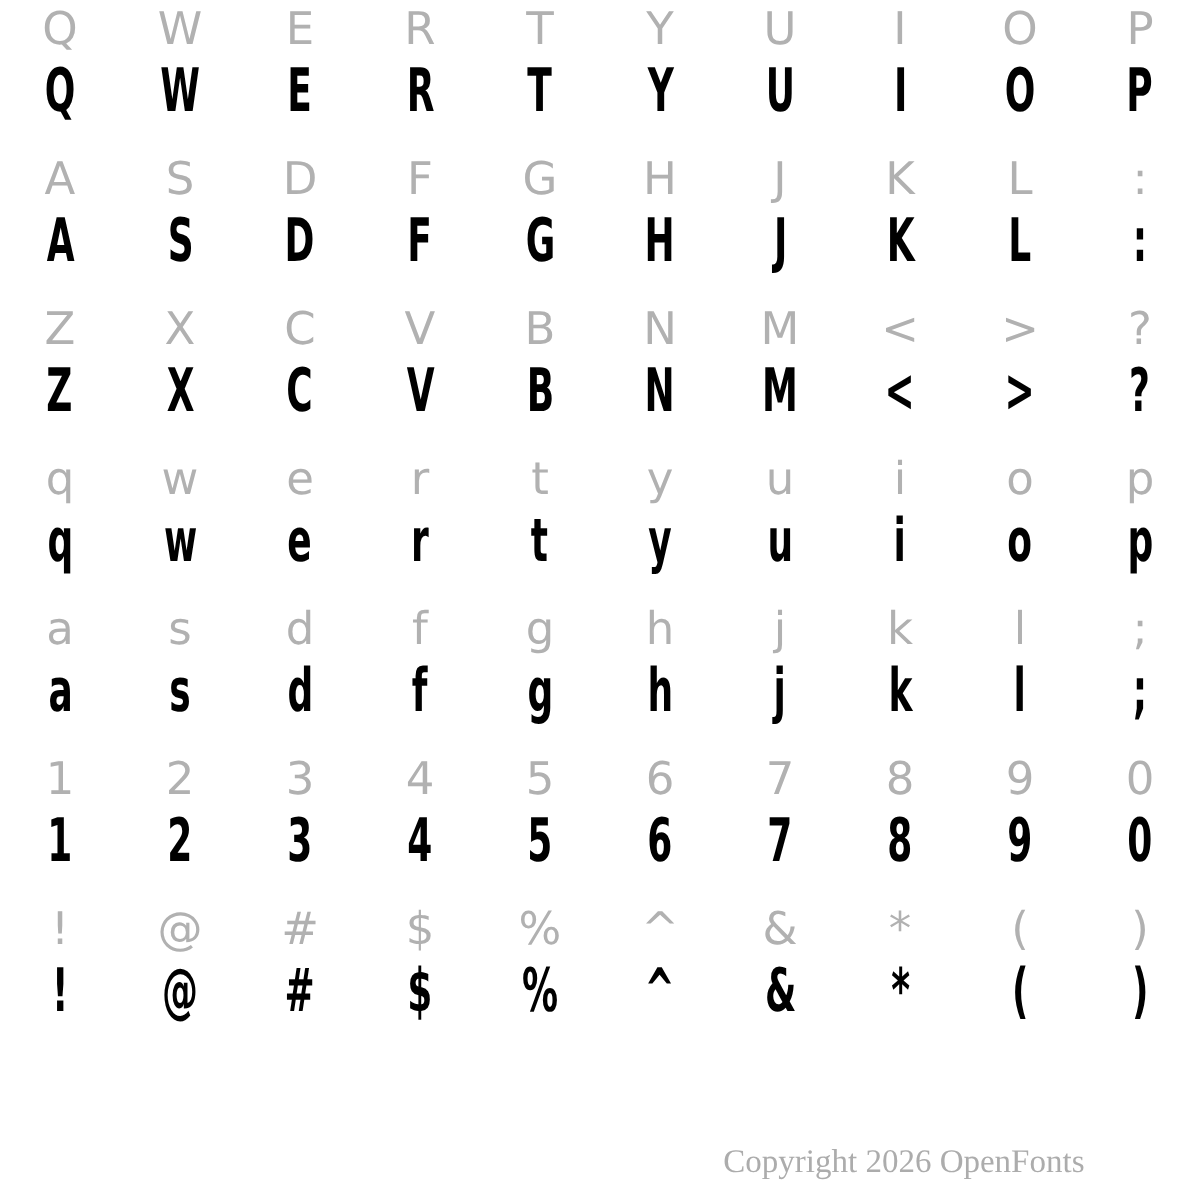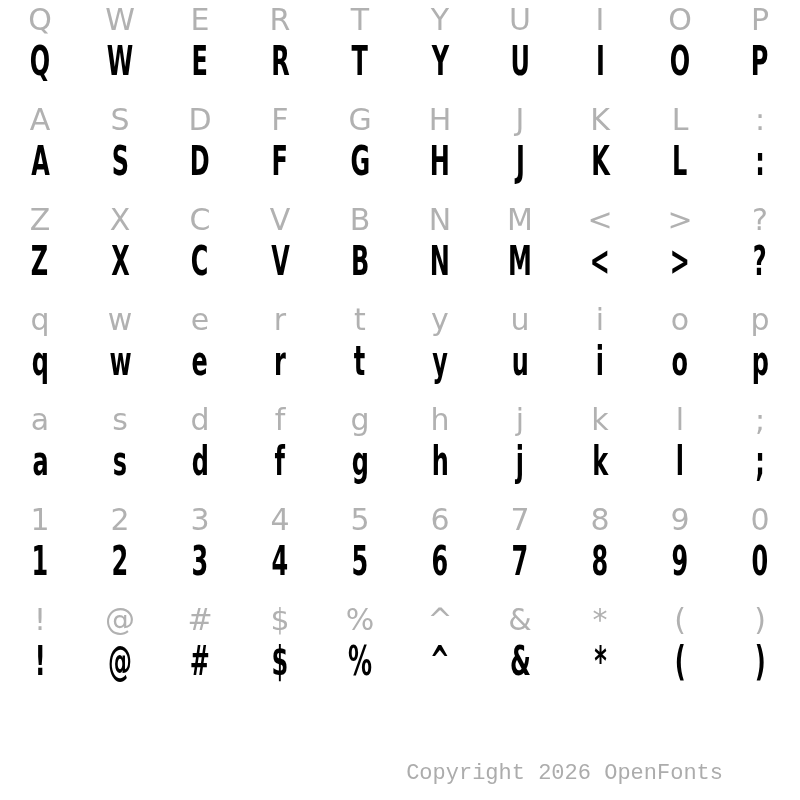--- a/index.html
+++ b/index.html
@@ -23,21 +23,21 @@
     color:var(--spec-color,#000000);
     font-family:"DejaVu Sans",sans-serif;
   }
   .cell{width:80px;text-align:center;flex:0 0 80px;}
   .spec-row .g{display:inline-block;transform:scaleX(0.6);}
   .ref-row .g{display:inline-block;}
   .copyright{
     position:absolute;right:77px;bottom:13px;
     font-size:22px;line-height:26px;
     color:var(--wm-color,#acacac);
-    font-family:Liberation Mono, monospace;
+    font-family:Liberation Serif, serif;
     white-space:nowrap;
   }
 </style>
 </head>
 <body style="--ref-color: #b1b1b1; --spec-color: #000000; --wm-color: #acacac; background: rgb(255, 255, 255);">
 
 <div class="charmap">
     <div class="group">
       <div class="ref-row">
         <span class="cell"><span class="g">Q</span></span>

